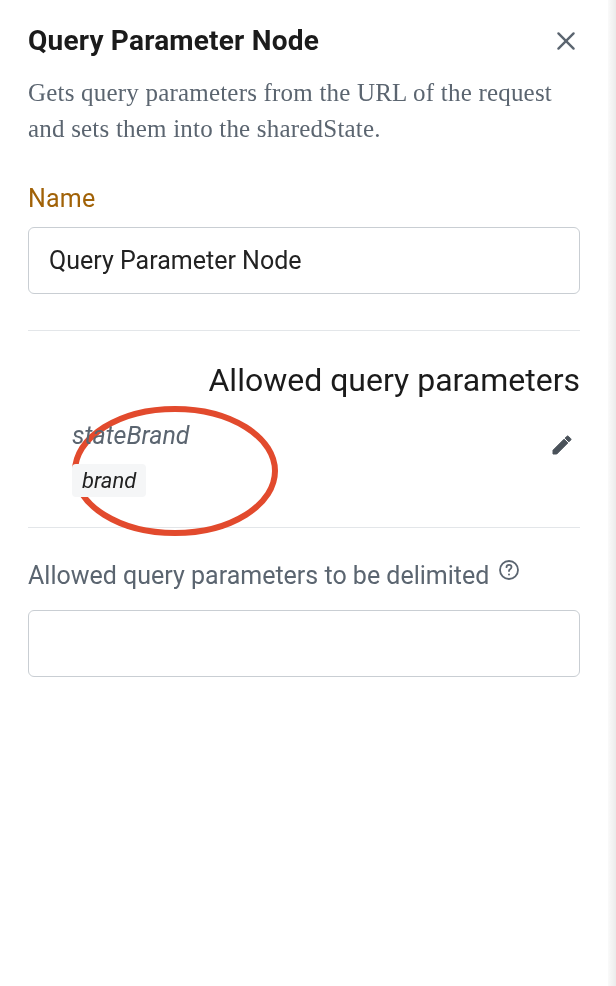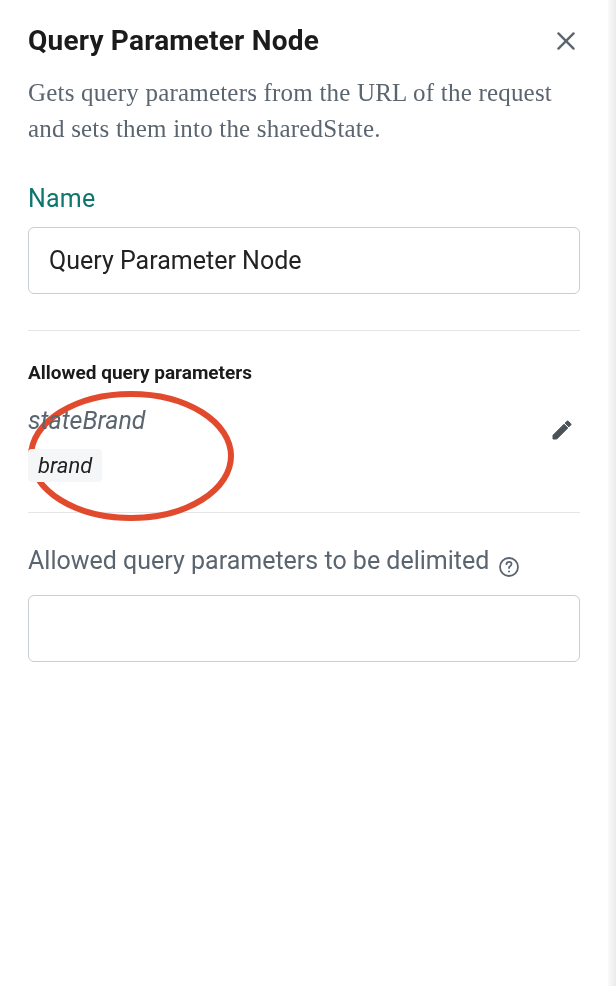--- a/index.html
+++ b/index.html
@@ -52,52 +52,54 @@
   .description {
     font-size: 25px;
     line-height: 1.45;
     color: #5b6570;
     margin-bottom: 36px;
     letter-spacing: 0.2px;
     font-family: Liberation Serif, serif;
   }
   .field-label {
     font-size: 25px;
-    color: #0f766e;
+    color: #a16207;
     margin-bottom: 14px;
     letter-spacing: 0.2px;
   }
   .text-input {
     width: 100%;
     font-size: 25px;
     color: #222;
     padding: 18px 20px;
     border: 1px solid #c9ced3;
     border-radius: 6px;
     background: #fff;
     font-family: inherit;
     outline: none;
   }
   .hr {
     border: none;
     border-top: 1px solid #e3e6e9;
     margin: 36px 0 30px 0;
   }
   .section-title {
-    font-size: 19px;
-    font-weight: 700;
+    font-size: 32px;
+    font-weight: 400;
     color: #1b1b1b;
     margin-bottom: 22px;
+    text-align: right;
   }
   .param-row {
     display: flex;
     justify-content: space-between;
     align-items: flex-start;
     padding-bottom: 30px;
     position: relative;
+    margin-left: 44px;
   }
   .param-key {
     font-size: 25px;
     font-style: italic;
     color: #5b6570;
     margin-bottom: 14px;
     position: relative;
     z-index: 2;
   }
   .param-value-chip {
@@ -120,21 +122,21 @@
     margin-top: 6px;
   }
   .edit-btn svg { width: 24px; height: 24px; stroke: currentColor; fill: currentColor; }
   .param-divider {
     border: none;
     border-top: 1px solid #e3e6e9;
     margin: 0 0 30px 0;
   }
   .help-label-row {
     display: flex;
-    align-items: flex-end;
+    align-items: flex-start;
     gap: 8px;
     font-size: 25px;
     color: #5b6570;
     line-height: 1.45;
     margin-bottom: 16px;
   }
   .help-icon {
     display: inline-flex;
     align-items: center;
     justify-content: center;

